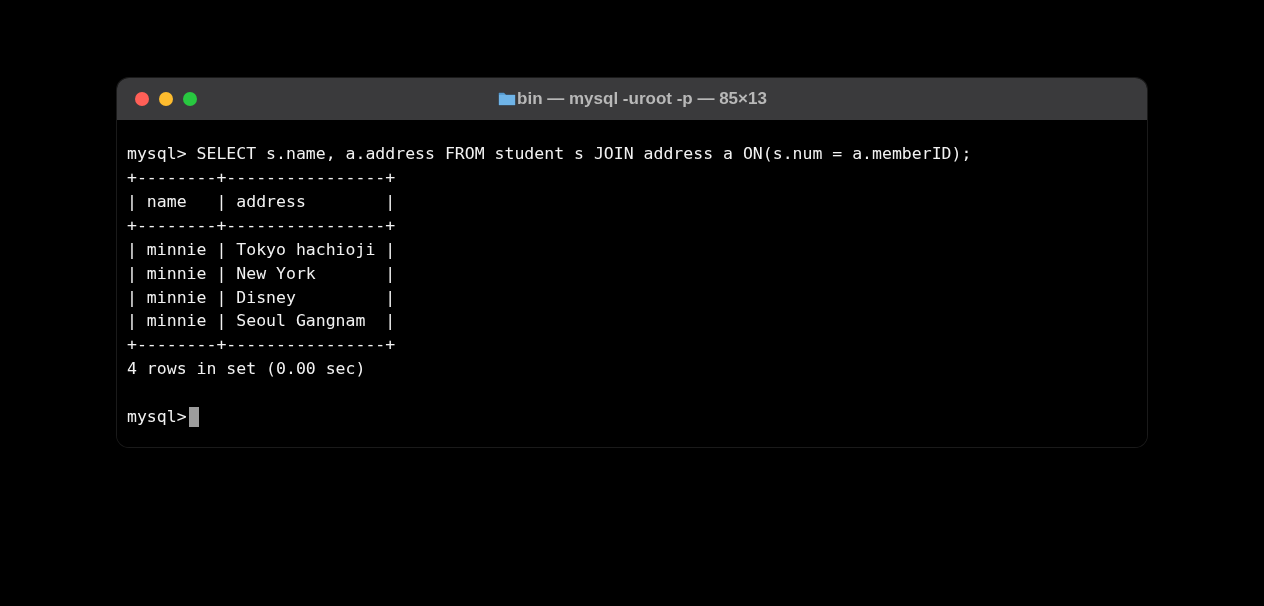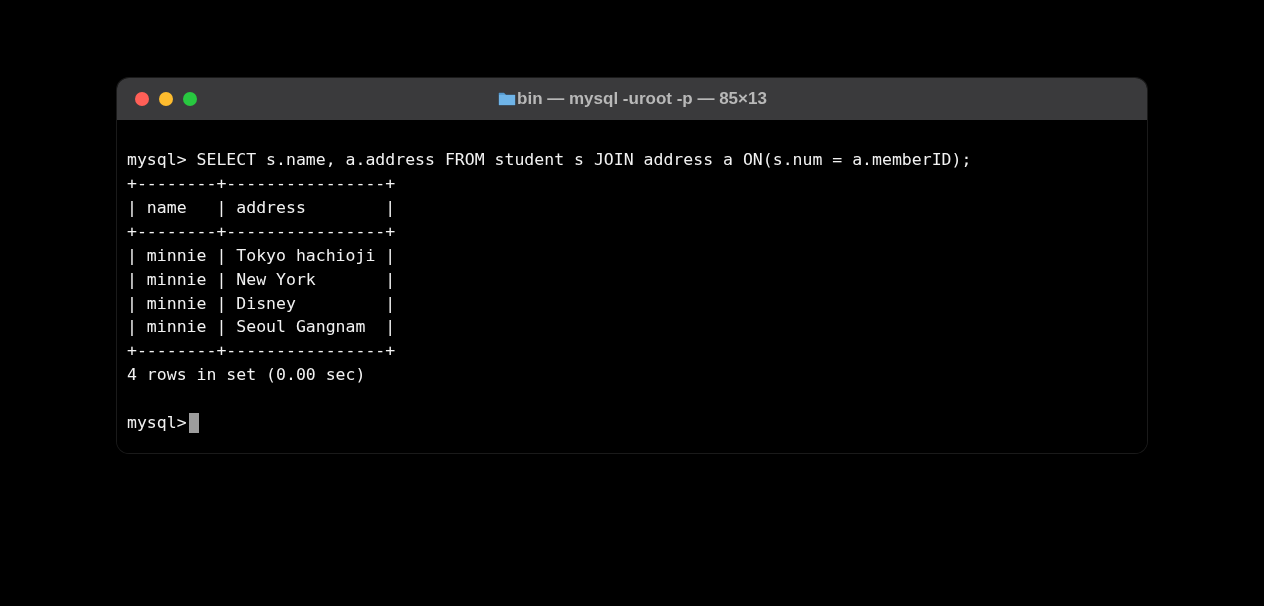--- a/index.html
+++ b/index.html
@@ -60,21 +60,21 @@
       height: 16px;
       display: inline-block;
     }
     .title-text {
       color: #b8b8b8;
       font-family: -apple-system, BlinkMacSystemFont, "Segoe UI", sans-serif;
       font-size: 17px;
       font-weight: 600;
     }
     .terminal-content {
-      padding: 28px 10px 18px 10px;
+      padding: 22px 10px 18px 10px;
       font-family: "Menlo", "Monaco", "Consolas", monospace;
       font-size: 16.5px;
       line-height: 1.45;
       color: #f2f2f2;
       white-space: pre;
       background: #000000;
     }
     .terminal-line {
       display: block;
     }

